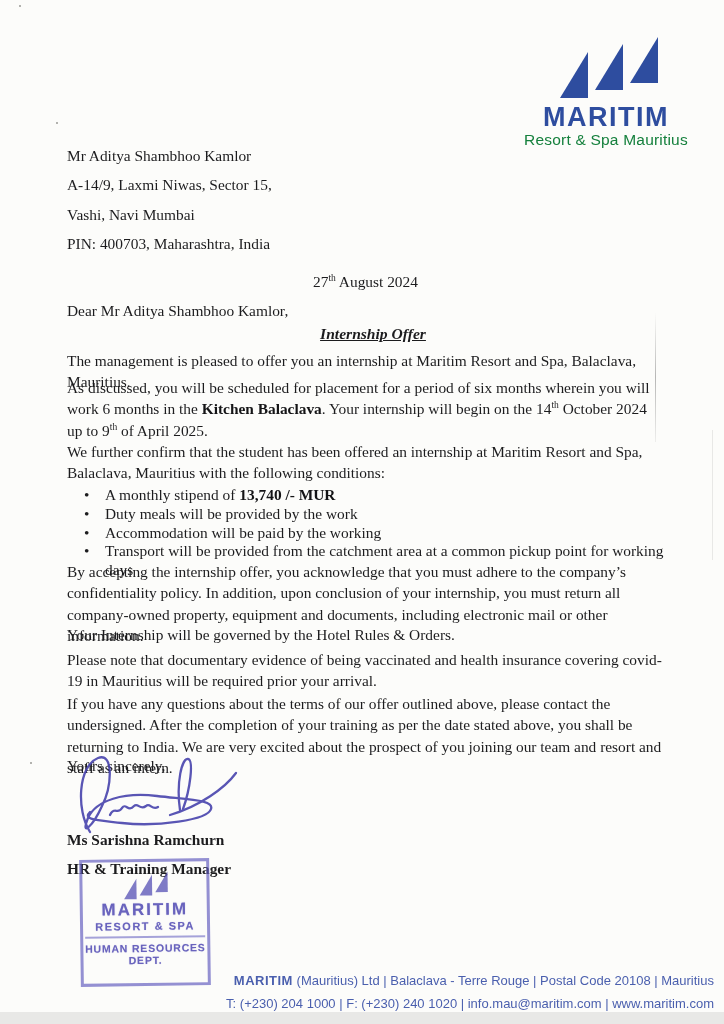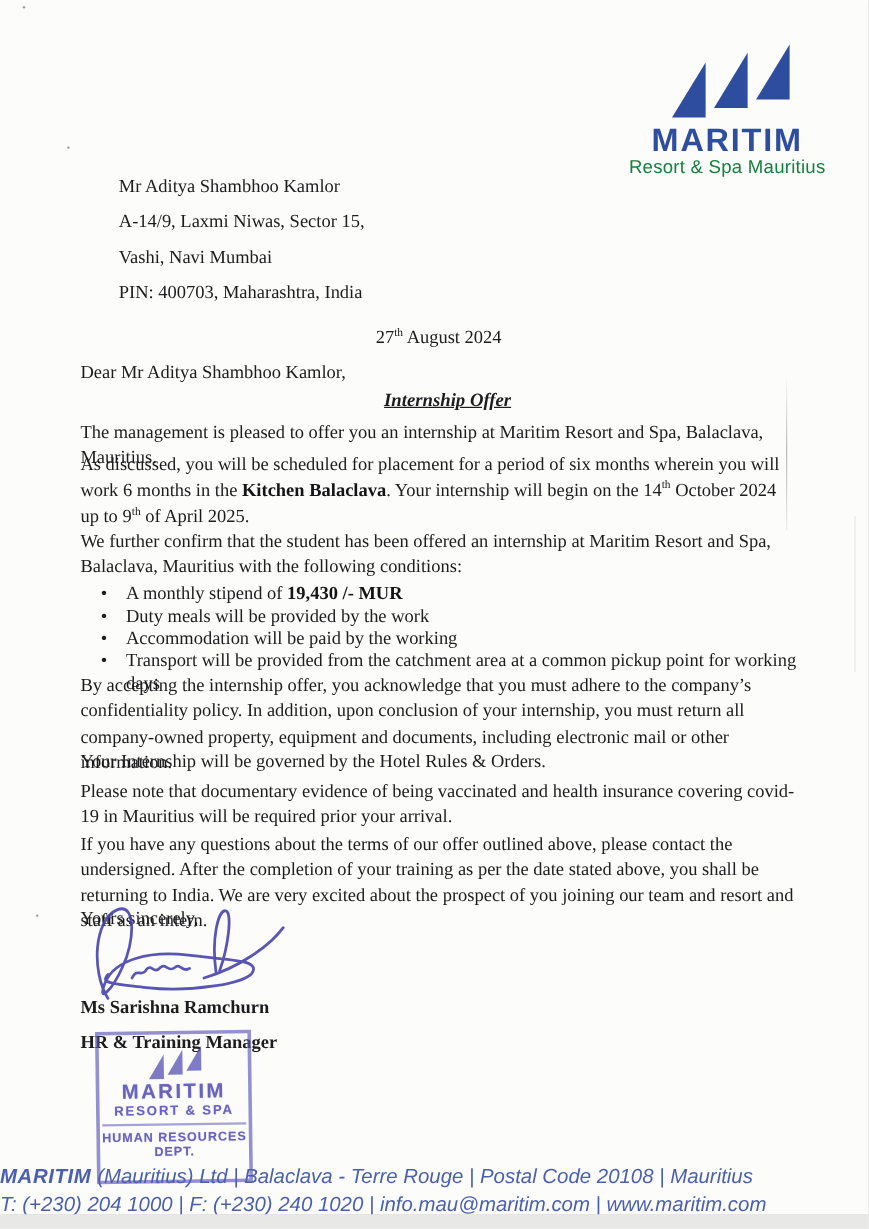--- a/index.html
+++ b/index.html
@@ -14,21 +14,21 @@
   .logo .brand{
     font-family:"Liberation Sans", sans-serif; font-weight:bold; font-size:27px;
     letter-spacing:1.5px; color:#2e4d9f; line-height:26px;
   }
   .logo .tagline{
     font-family:"Liberation Sans", sans-serif; font-size:15.5px; color:#15803d;
     letter-spacing:.2px; margin-top:1px;
   }
   
   .block{position:absolute; left:67px; width:597px; font-size:15.4px; line-height:21.4px;}
-  .addr-line{line-height:29.4px;margin-left:32px;}
+  .addr-line{line-height:29.4px;}
   .subject{
     left:67px; width:612px; text-align:center; font-weight:bold; font-style:italic;
     text-decoration:underline; font-size:15.6px;
   }
   sup{font-size:.62em; vertical-align:super; line-height:0;}
   b{font-weight:bold; color:#141416;}
   ul.conds{margin:0; padding:0; list-style:none;}
   ul.conds li{position:relative; padding-left:38px; line-height:18.8px;}
   ul.conds li .dot{position:absolute; left:17px; top:0;}
   
@@ -43,22 +43,22 @@
     opacity:.92;
   }
   .stamp .s-sails{margin:3px auto 0 auto; display:block; opacity:.85;}
   .stamp .s-brand{font-weight:bold; font-size:17px; letter-spacing:2px; line-height:17px; text-shadow:0 0 1px rgba(95,90,190,.55);}
   .stamp .s-line2{font-size:11px; letter-spacing:1.5px; margin-top:2px; font-weight:bold; text-shadow:0 0 1px rgba(95,90,190,.45);}
   .stamp .s-div{height:2px; background:rgba(95,90,190,.6); margin:4px 2px 4px 2px;}
   .stamp .s-line3{font-size:10.5px; font-weight:bold; letter-spacing:.8px; text-shadow:0 0 1px rgba(95,90,190,.45);}
   .stamp .s-line4{font-size:10.5px; font-weight:bold; letter-spacing:.8px; text-shadow:0 0 1px rgba(95,90,190,.45);}
   
   .footer{
-    position:absolute; left:0; right:10px; top:969px; text-align:left;
-    font-family:"Liberation Sans", sans-serif; color:#4a5fae; font-size:17px; line-height:23px;font-style:italic;
+    position:absolute; left:0; right:10px; top:969px; text-align:right;
+    font-family:"Liberation Sans", sans-serif; color:#4a5fae; font-size:13px; line-height:23px;
   }
   .footer .f-brand{font-weight:bold; letter-spacing:.5px;}
   
   .scratch1{position:absolute; left:655px; top:312px; width:1px; height:130px;
     background:linear-gradient(to bottom, rgba(70,70,70,0), rgba(70,70,70,.38), rgba(70,70,70,.08));}
   .scratch2{position:absolute; left:712px; top:430px; width:1px; height:130px; background:rgba(120,120,120,.15);}
   .speck{position:absolute; border-radius:50%; background:#9a9a95;}
 </style>
 </head>
 <body>
@@ -88,21 +88,21 @@
 
   <div class="block subject" style="top:323px;">Internship Offer</div>
 
   <div class="block" style="top:350px;">The management is pleased to offer you an internship at Maritim Resort and Spa, Balaclava, Mauritius.</div>
 
   <div class="block" style="top:377px;"><span>As discussed, you will be scheduled for placement for a period of six months wherein you will work 6 months in the </span><b>Kitchen Balaclava</b><span>. Your internship will begin on the 14</span><sup>th</sup><span> October 2024 up to 9</span><sup>th</sup><span> of April 2025.</span></div>
 
   <div class="block" style="top:441px;">We further confirm that the student has been offered an internship at Maritim Resort and Spa, Balaclava, Mauritius with the following conditions:</div>
 
   <ul class="conds block" style="top:486px;">
-    <li><span class="dot">•</span><span>A monthly stipend of </span><b>19,430 /- MUR</b></li>
+    <li><span class="dot">•</span><span>A monthly stipend of </span><b>13,740 /- MUR</b></li>
     <li><span class="dot">•</span><span>Duty meals will be provided by the work</span><b></b></li>
     <li><span class="dot">•</span><span>Accommodation will be paid by the working</span><b></b></li>
     <li><span class="dot">•</span><span>Transport will be provided from the catchment area at a common pickup point for working days</span><b></b></li>
   </ul>
 
   <div class="block" style="top:561px;">By accepting the internship offer, you acknowledge that you must adhere to the company’s confidentiality policy. In addition, upon conclusion of your internship, you must return all company-owned property, equipment and documents, including electronic mail or other information.</div>
 
   <div class="block" style="top:624px;">Your Internship will be governed by the Hotel Rules &amp; Orders.</div>
 
   <div class="block" style="top:649px;">Please note that documentary evidence of being vaccinated and health insurance covering covid-19 in Mauritius will be required prior your arrival.</div>

